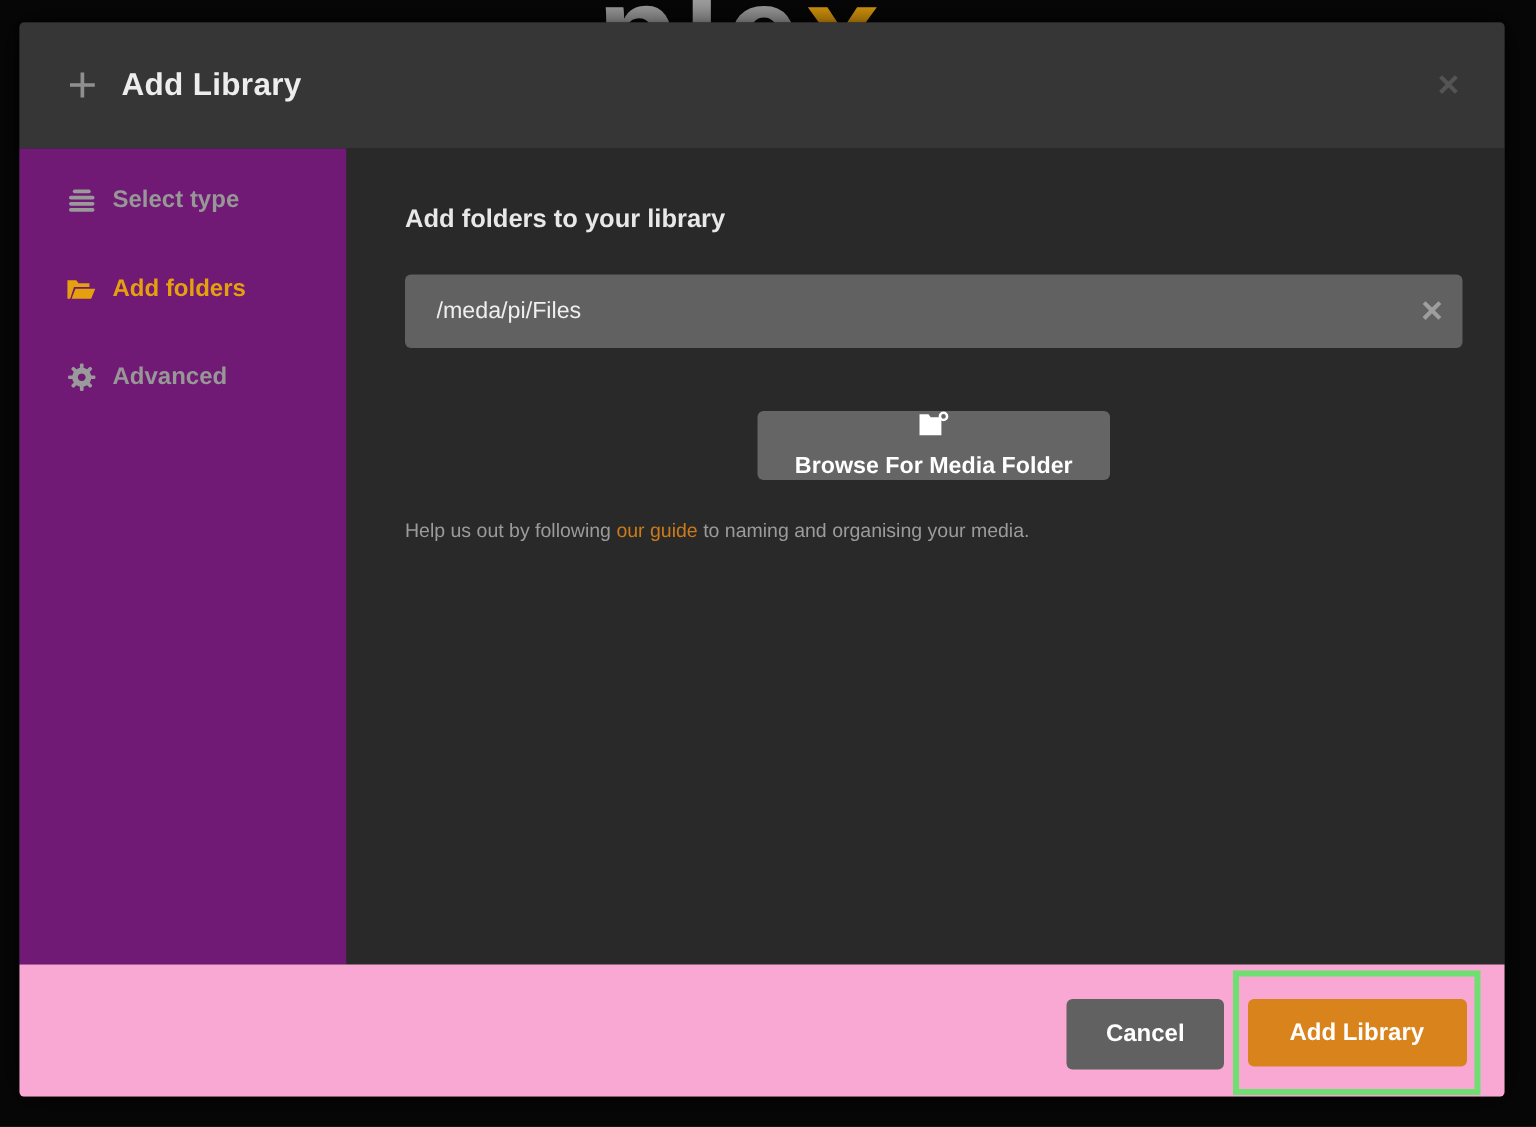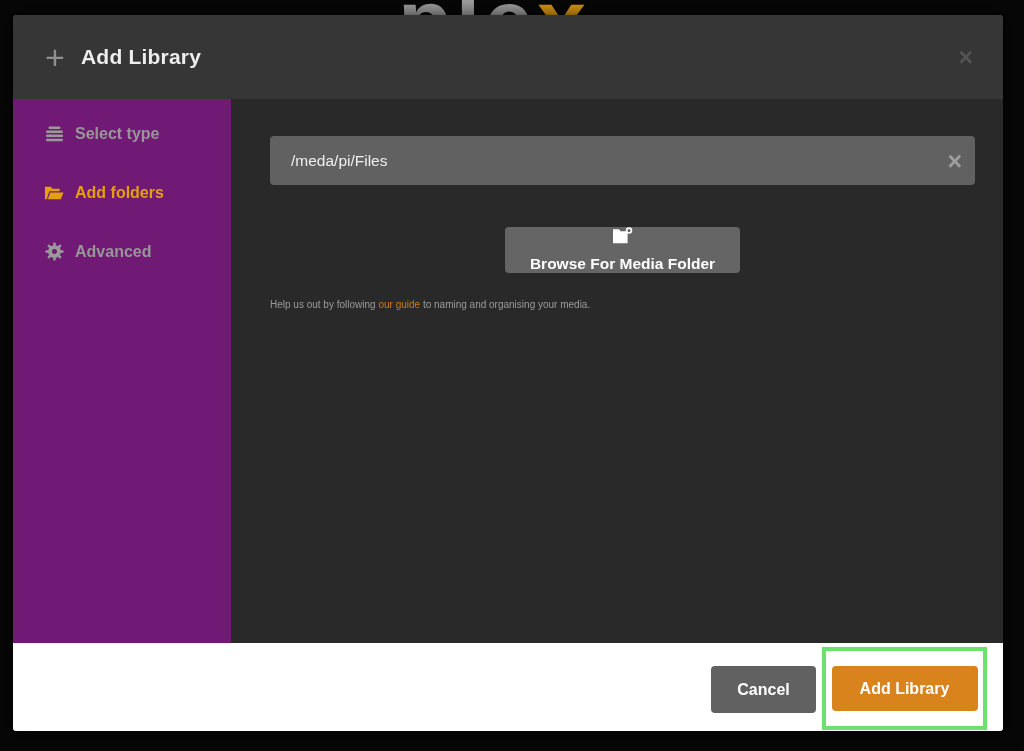--- a/index.html
+++ b/index.html
@@ -84,26 +84,26 @@
     color: #9e9e9e; font-size: 25px; font-weight: 700; line-height: 1;
   }
   .browse-row { margin-top: 42px; text-align: center; }
   .browse-button {
     display: inline-flex; align-items: center; gap: 11px;
     height: 46px; padding: 0 25px;
     background: #656565; border: none; border-radius: 4px;
     color: #fff; font-size: 15.5px; font-weight: 700;
     font-family: inherit; cursor: pointer; flex-direction: column;
   }
-  .help-text { margin: 26px 0 0; font-size: 10px; color: #9b9b9b; }
+  .help-text { margin: 26px 0 0; font-size: 13px; color: #9b9b9b; }
   .help-text a { color: #cc7b19; text-decoration: none; cursor: pointer; }
 
   .dialog-footer {
     position: absolute; bottom: 0; left: 0; right: 0; height: 88px;
-    background: #ffffff; border-radius: 0 0 3px 3px;
+    background: #f9a8d4; border-radius: 0 0 3px 3px;
   }
   .cancel-button {
     position: absolute; right: 187px; top: 23px;
     width: 105px; height: 47px;
     background: #616161; border: none; border-radius: 4px;
     color: #fff; font-size: 16px; font-weight: 700;
     font-family: inherit; cursor: pointer;
   }
   .annotation-box {
     position: absolute; right: 16px; top: 4px;
@@ -172,20 +172,21 @@
               <rect x="8.7" y="0.4" width="2.6" height="5.2" rx="0.9" transform="rotate(315 10 10)"></rect>
               <path fill-rule="evenodd" d="M10 3.3 a6.7 6.7 0 1 0 0.01 0 Z M10 7.3 a2.7 2.7 0 1 1 -0.01 0 Z"></path>
             </g>
           </svg>
         </span>
         <span>Advanced</span>
       </div>
     </nav>
 
     <section class="main">
+      <h2 class="main-heading">Add folders to your library</h2>
 
       <div class="field">
         <input type="text" value="/meda/pi/Files" style="">
         <button class="clear-button"><span>×</span></button>
       </div>
 
       <div class="browse-row">
         <button class="browse-button">
           <span style="display:inline-flex;">
             <svg width="21" height="17" viewBox="0 0 21 17">

